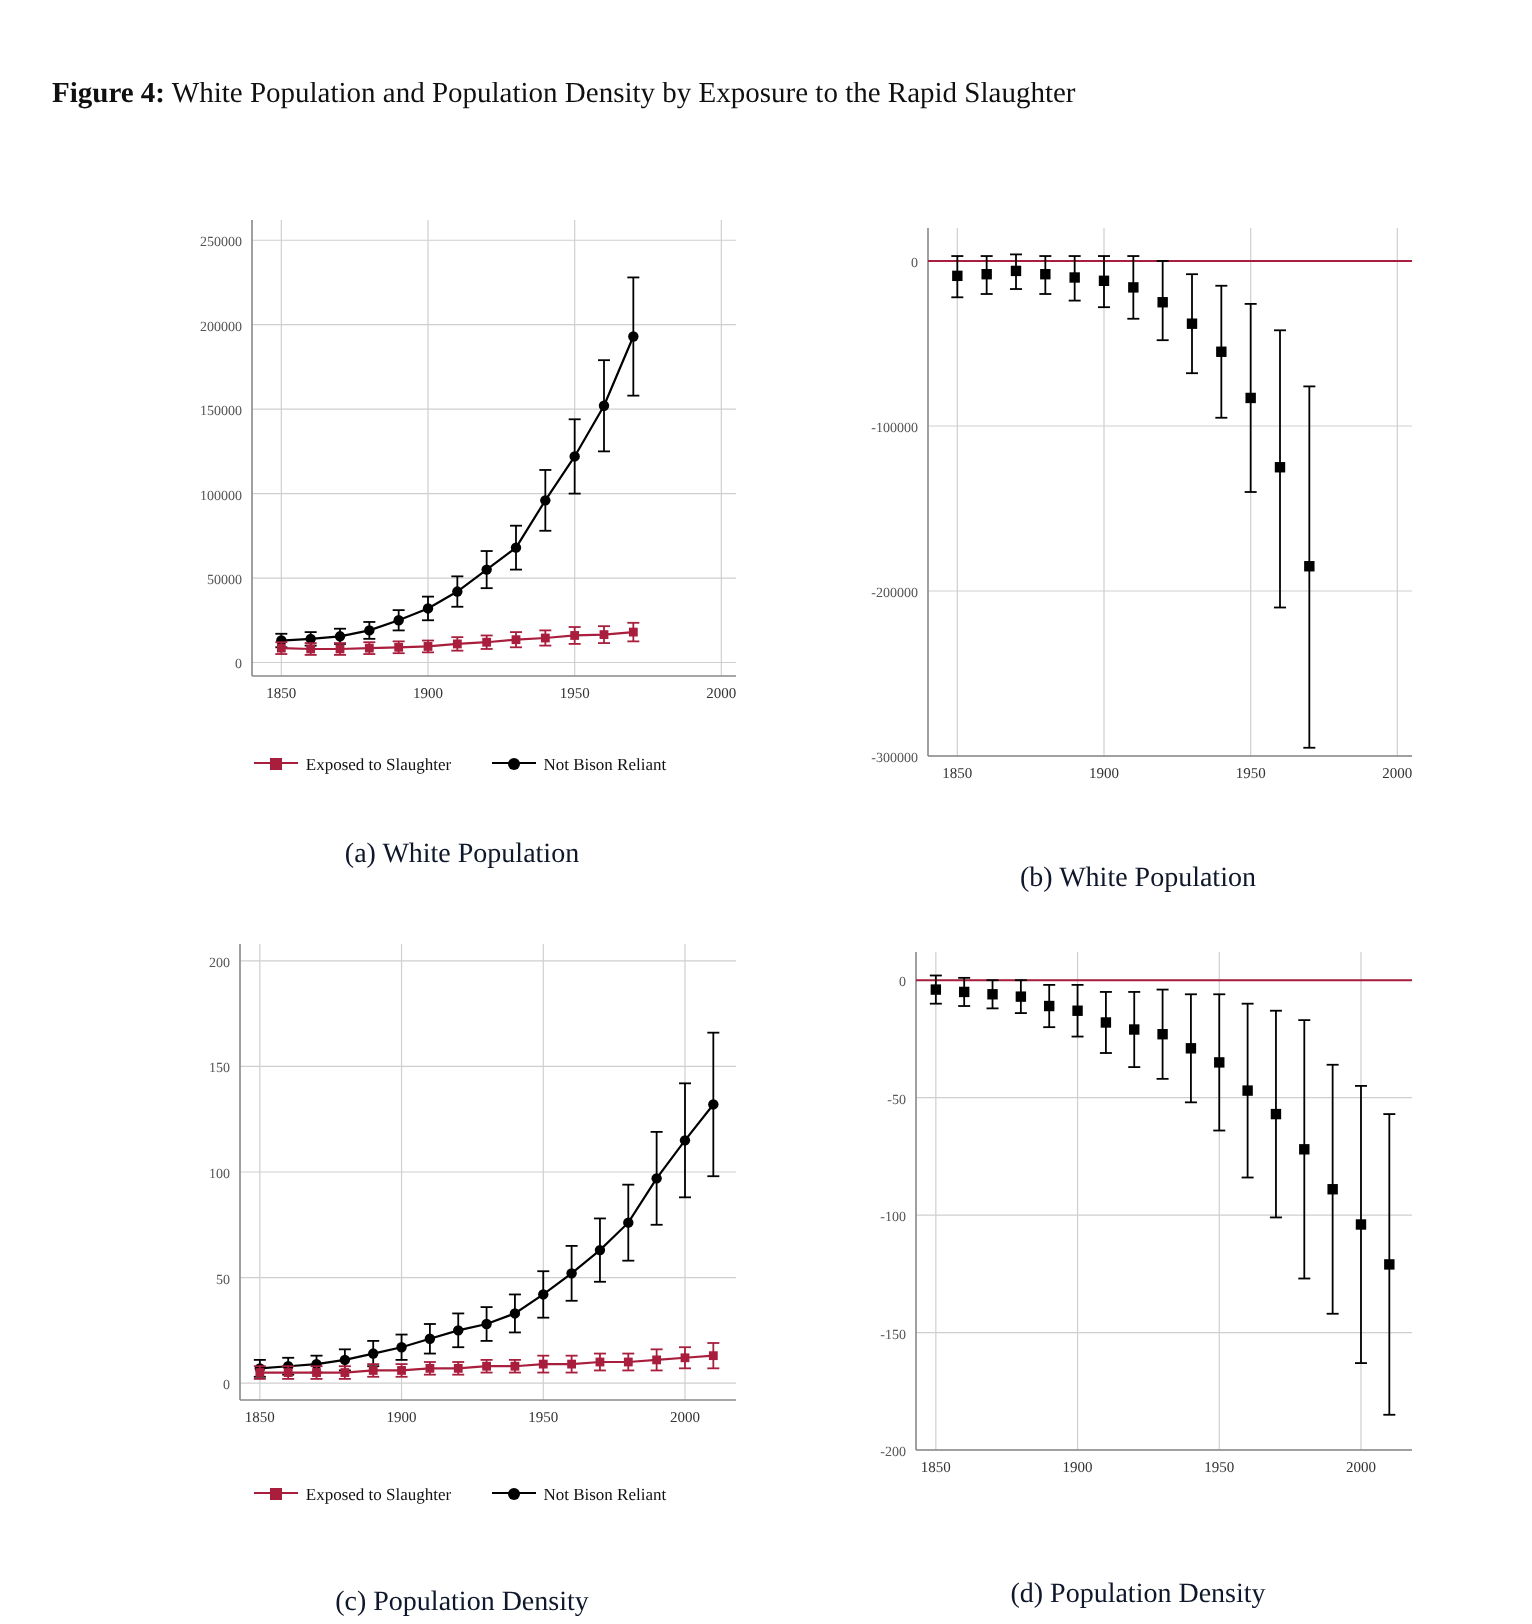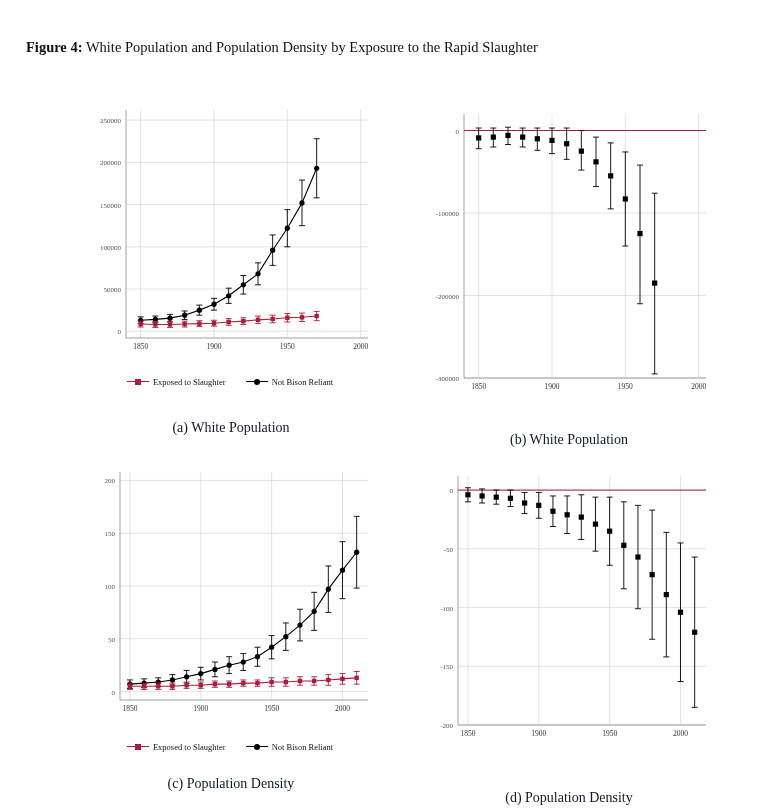--- a/index.html
+++ b/index.html
@@ -472,21 +472,21 @@
       <span class="mk" style="background:#a81e3c"></span>
     </span><span class="lab">Exposed to Slaughter</span>
   </span>
   <span class="entry">
     <span class="swatch">
       <span class="line" style="background:#000000"></span>
       <span class="mk" style="background:#000000; border-radius:50%"></span>
     </span><span class="lab">Not Bison Reliant</span>
   </span>
 </div>
-<div class="panel-caption" style="left:86px; top:776px; width:290px;">(c) Population Density</div>
+<div class="panel-caption" style="left:86px; top:794px; width:290px;">(c) Population Density</div>
 
 <div class="plot-wrap" style="left:424px; top:462px;">
   <svg id="svg-d" width="290" height="285">
       <line x1="34" y1="28.09433962264151" x2="282" y2="28.09433962264151" stroke="#cfcfcf" stroke-width="0.6"></line>
       <text x="29" y="31.09433962264151" text-anchor="end" font-size="7" font-family="Liberation Serif, serif" fill="#555">0</text>
       <line x1="34" y1="86.82075471698113" x2="282" y2="86.82075471698113" stroke="#cfcfcf" stroke-width="0.6"></line>
       <text x="29" y="89.82075471698113" text-anchor="end" font-size="7" font-family="Liberation Serif, serif" fill="#555">-50</text>
       <line x1="34" y1="145.54716981132074" x2="282" y2="145.54716981132074" stroke="#cfcfcf" stroke-width="0.6"></line>
       <text x="29" y="148.54716981132074" text-anchor="end" font-size="7" font-family="Liberation Serif, serif" fill="#555">-100</text>
       <line x1="34" y1="204.27358490566039" x2="282" y2="204.27358490566039" stroke="#cfcfcf" stroke-width="0.6"></line>

